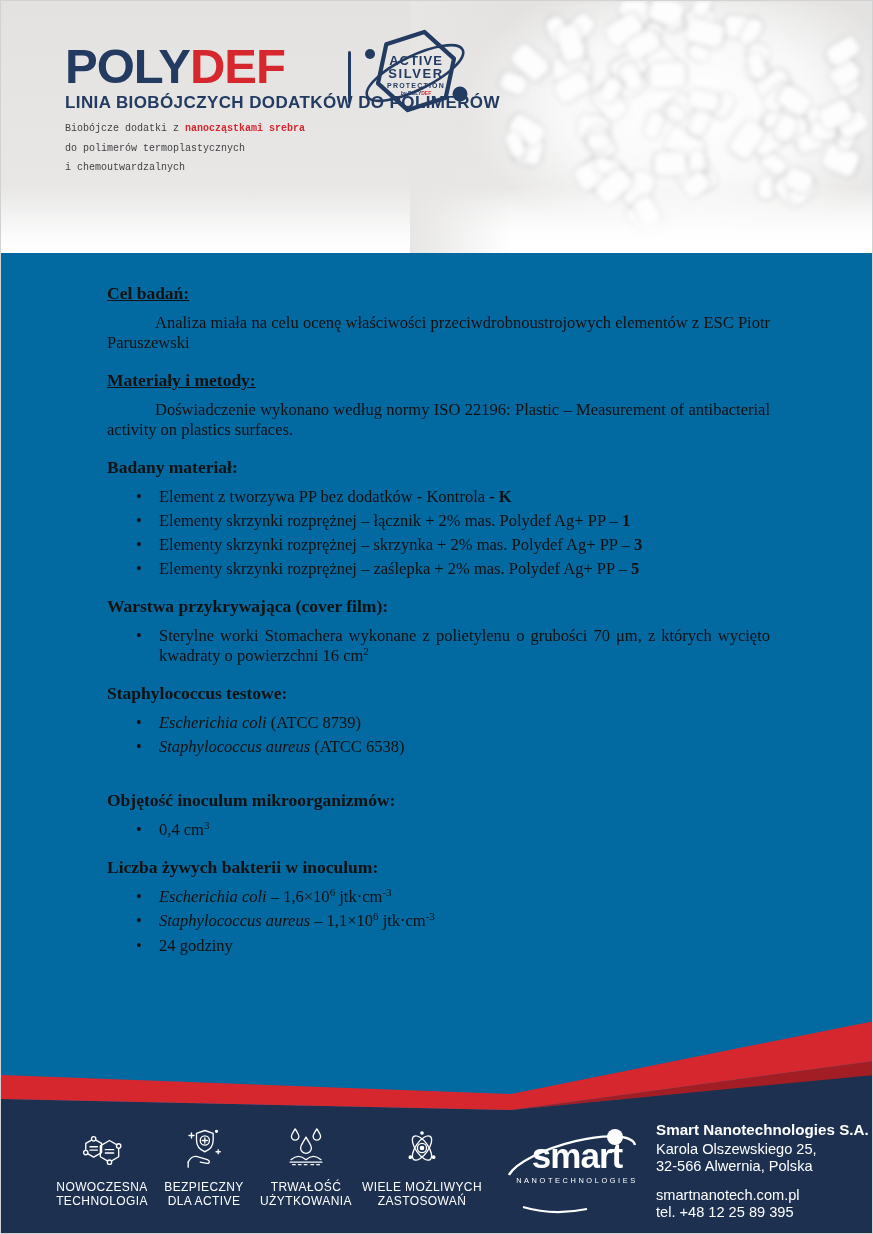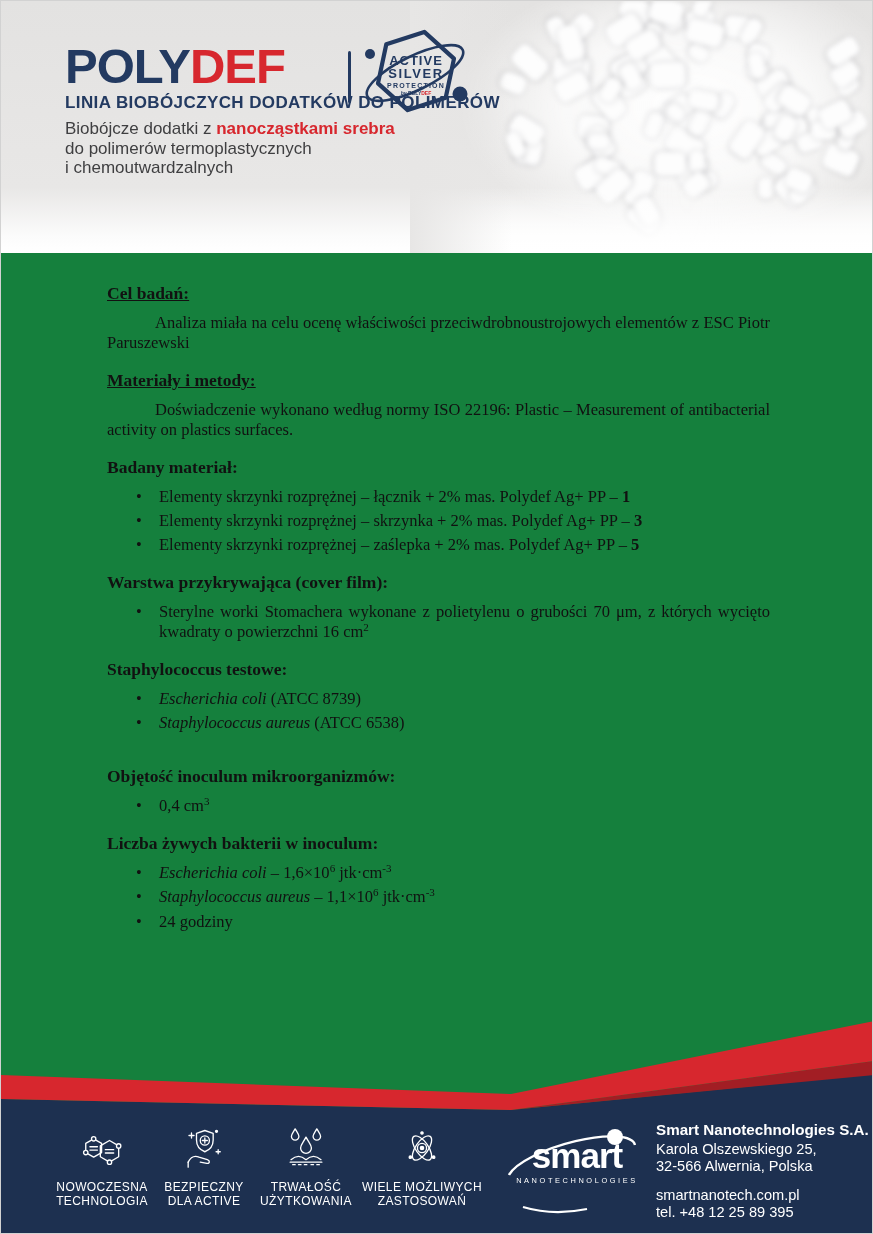--- a/index.html
+++ b/index.html
@@ -1,39 +1,39 @@
 <!DOCTYPE html>
 <html lang="pl"><head>
 <meta charset="utf-8">
 <style>
   html,body{margin:0;padding:0;background:#fff;}
   .page{
     position:relative; width:873px; height:1234px; overflow:hidden;
-    background:#15803d; box-sizing:border-box; border:1px solid #d2d2d2;
+    background:#0369a1; box-sizing:border-box; border:1px solid #d2d2d2;
     font-family:"Liberation Serif", serif; color:#111;
   }
   
   .hero{position:absolute; left:0; top:0; width:100%; height:252px;
     background:linear-gradient(180deg,#e3e2e1 0%,#e8e7e6 74%,#fbfbfb 93%,#ffffff 100%);}
   .pellets{position:absolute; right:0; top:0; width:462px; height:250px; overflow:hidden; filter:blur(2px);}
   .pellet-glow{position:absolute; inset:0;
     background:radial-gradient(ellipse 230px 140px at 60% 42%, #ffffff 0%, rgba(255,255,255,0.75) 55%, rgba(255,255,255,0) 100%);}
   .pellet{position:absolute; background:#fdfdfd; border-radius:7px;
     box-shadow:0 1px 5px rgba(140,140,145,0.4), inset 0 0 3px rgba(190,190,195,.35);}
   .pellet-fade{position:absolute; right:0; top:0; width:462px; height:252px; pointer-events:none;
     background:linear-gradient(90deg,#e7e6e5 0%, rgba(231,230,229,0) 22%),
                linear-gradient(0deg,#ffffff 0%, rgba(255,255,255,0) 26%);}
   .logo-block{position:absolute; left:64px; top:40px; font-family:"Liberation Sans", sans-serif;}
   .logo-word{font-size:49px; font-weight:800; letter-spacing:-1px; line-height:50px;}
   .logo-poly{color:var(--logo-navy);} .logo-def{color:var(--accent-red);}
   .logo-tagline{margin-top:2px; font-size:17px; font-weight:600; letter-spacing:.4px; color:var(--logo-navy);}
   .logo-divider{position:absolute; left:347px; top:50px; width:3px; height:52px; background:var(--logo-navy); border-radius:2px;}
   .badge{position:absolute; left:360px; top:24px;}
-  .subtitle{position:absolute; left:64px; top:118px; font-family:Liberation Sans, sans-serif;
-    font-size:17px; line-height:19.5px; color:var(--subtitle-gray); font-weight:500;}
+  .subtitle{position:absolute; left:64px; top:118px; font-family:Liberation Mono, monospace;
+    font-size:10px; line-height:19.5px; color:var(--subtitle-gray); font-weight:500;}
   .subtitle .hl{color:var(--accent-red); font-weight:700;}
   
   .doc-body{position:absolute; left:106px; top:282px; width:663px; font-size:16.5px;}
   .sec-heading{font-weight:700; font-size:17.5px; line-height:21px; margin:17px 0 9px;}
   .sec-heading.u{text-decoration:underline;}
   .sec-heading:first-child{margin-top:0;}
   .para{margin:0 0 5px; line-height:20px; text-align:justify; text-indent:48px;}
   .blist{margin:5px 0 2px; padding:0; list-style:none;}
   .blist li{position:relative; padding-left:52px; margin-bottom:4px; line-height:20px; text-align:justify;}
   .blist li::before{content:"\2022"; position:absolute; left:29px; top:0;}
@@ -181,20 +181,21 @@
     </div>
   </div>
 
   <div class="doc-body">
       <div class="sec-heading u">Cel badań:</div>
       <p class="para">Analiza miała na celu ocenę właściwości przeciwdrobnoustrojowych elementów z ESC Piotr Paruszewski</p>
       <div class="sec-heading u">Materiały i metody:</div>
       <p class="para">Doświadczenie wykonano według normy ISO 22196: Plastic – Measurement of antibacterial activity on plastics surfaces.</p>
       <div class="sec-heading">Badany materiał:</div>
       <ul class="blist">
+        <li><span>Element z tworzywa PP bez dodatków - Kontrola - </span><span class="b">K</span></li>
         <li><span>Elementy skrzynki rozprężnej – łącznik + 2% mas. Polydef Ag+ PP – </span><span class="b">1</span></li>
         <li><span>Elementy skrzynki rozprężnej – skrzynka + 2% mas. Polydef Ag+ PP – </span><span class="b">3</span></li>
         <li><span>Elementy skrzynki rozprężnej – zaślepka + 2% mas. Polydef Ag+ PP – </span><span class="b">5</span></li>
       </ul>
       <div class="sec-heading">Warstwa przykrywająca (cover film):</div>
       <ul class="blist">
         <li><span>Sterylne worki Stomachera wykonane z polietylenu o grubości 70 μm, z których wycięto kwadraty o powierzchni 16 cm</span><sup>2</sup></li>
       </ul>
       <div class="sec-heading">Staphylococcus testowe:</div>
       <ul class="blist">

